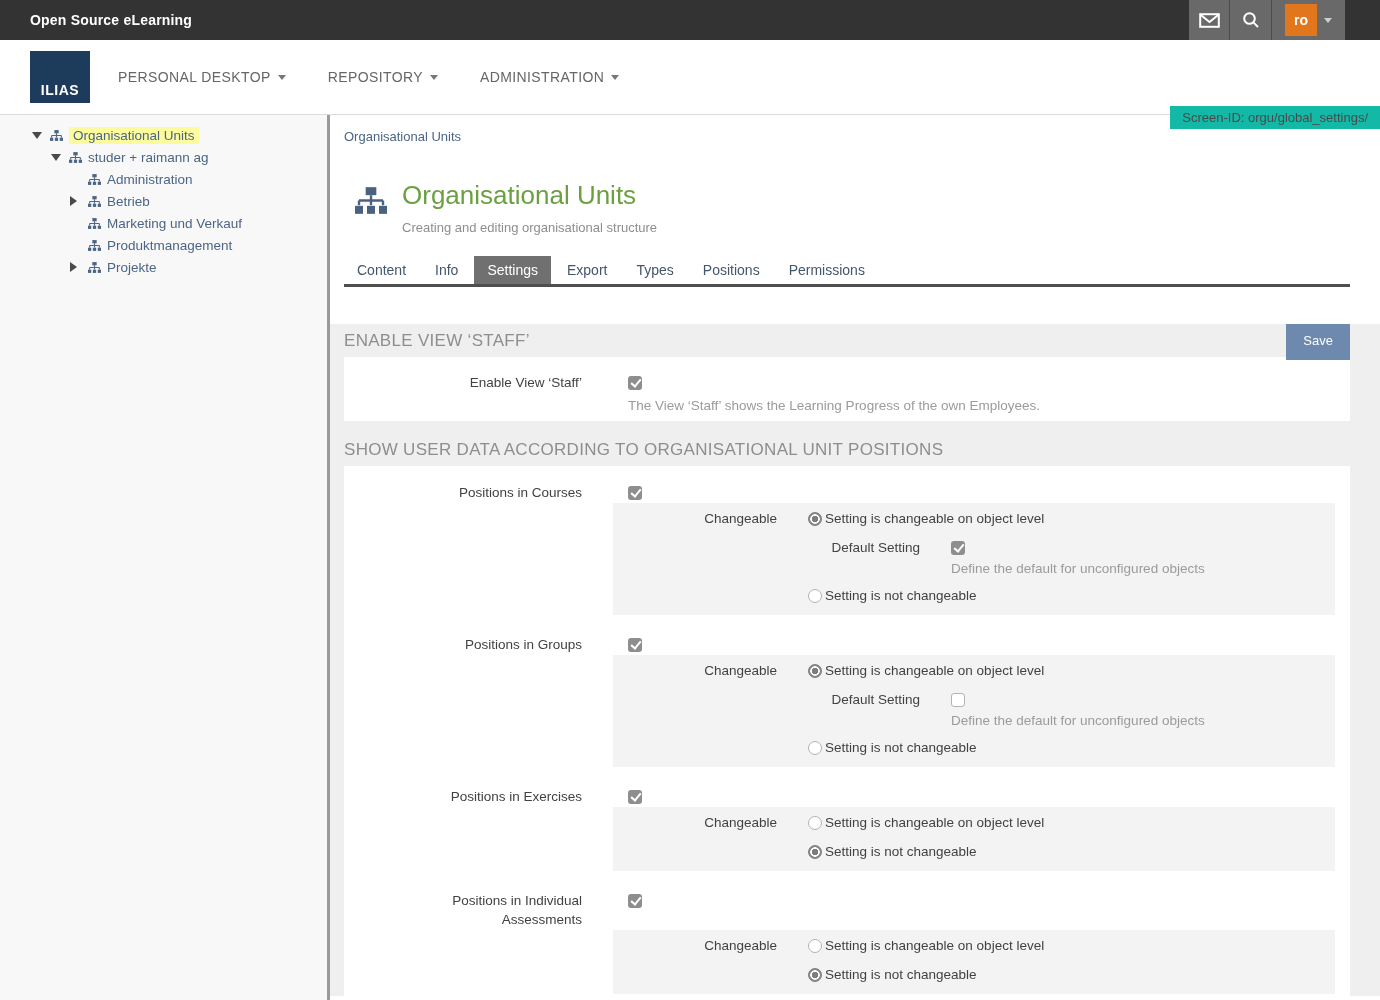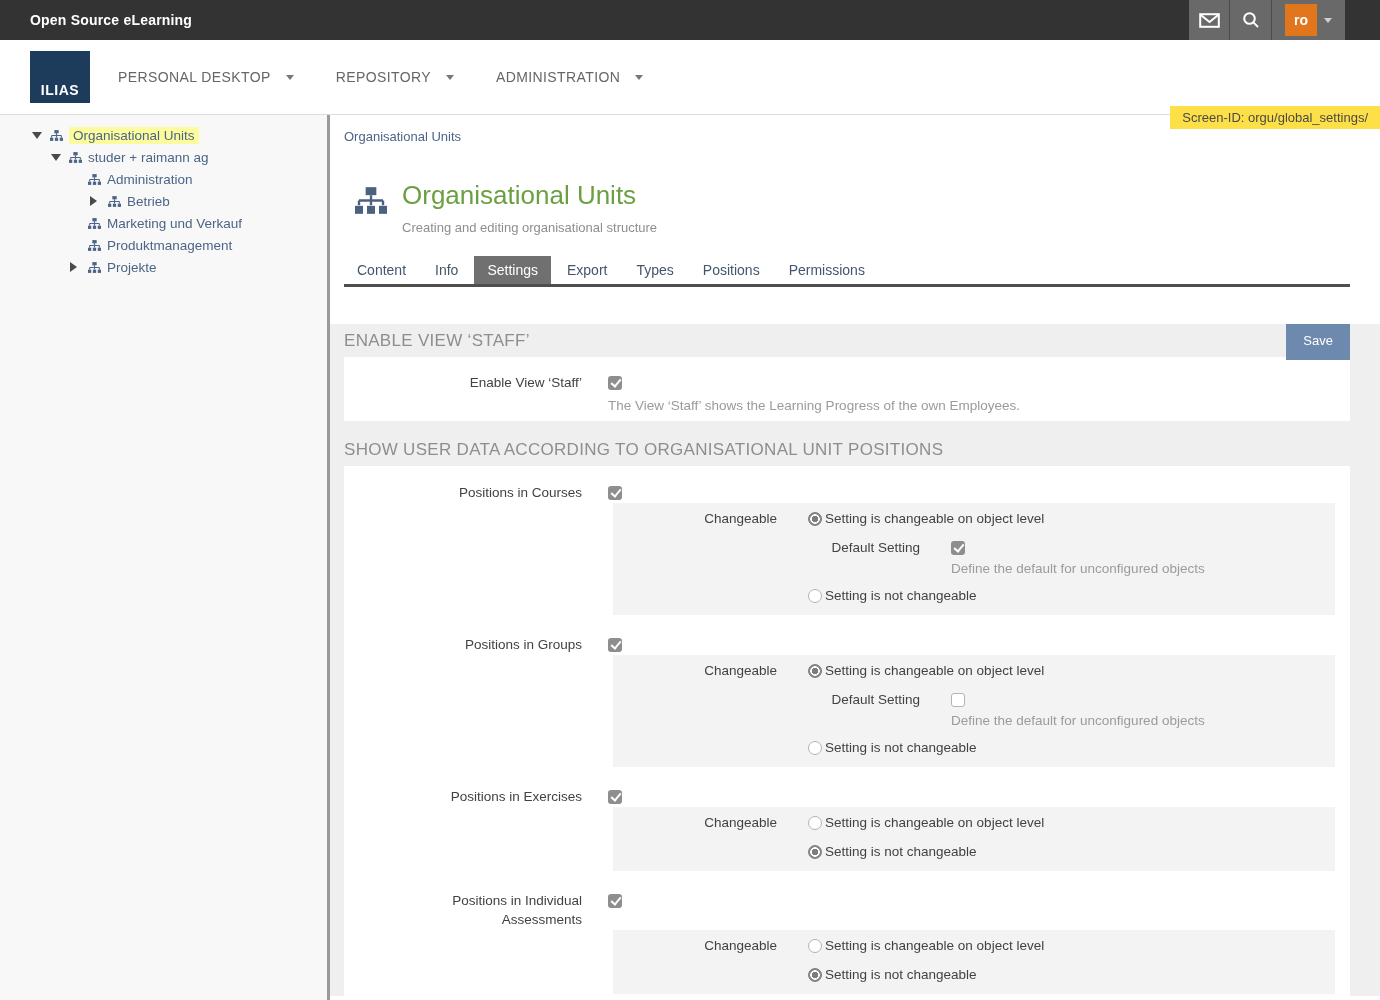--- a/index.html
+++ b/index.html
@@ -16,24 +16,24 @@
   .tb-cell:first-child { border-left:none; }
   .tb-mail { width:40px; } .tb-search { width:42px; } .tb-user { width:74px; gap:7px; }
   .avatar { width:32px; height:32px; background:#e2761d; color:#fff; font-weight:bold; font-size:14px;
             display:flex; align-items:center; justify-content:center; }
   .caret-down { width:0; height:0; border-left:4px solid transparent; border-right:4px solid transparent; border-top:5px solid #cfcfcf; }
   
   .header { height:75px; background:#fff; border-bottom:1px solid #dcdcdc; display:flex; align-items:center; }
   .logo { width:60px; height:52px; background:#1d3c5c; color:#fff; font-weight:bold; font-size:14px;
           display:flex; align-items:flex-end; justify-content:center; padding-bottom:5px; margin-left:30px; letter-spacing:.5px; }
   .nav { display:flex; margin-left:28px; gap:42px; }
-  .nav-item { color:#666; font-size:14px; display:flex; align-items:center; gap:15px; letter-spacing:.4px; cursor:pointer; }
+  .nav-item { color:#666; font-size:14px; display:flex; align-items:center; gap:7px; letter-spacing:.4px; cursor:pointer; }
   .nav-caret { width:0; height:0; border-left:4px solid transparent; border-right:4px solid transparent; border-top:5px solid #777; }
   
-  .screen-id { position:absolute; top:106px; right:0; background:#fde047; color:#4a4a4a;
+  .screen-id { position:absolute; top:106px; right:0; background:#14b8a6; color:#4a4a4a;
                font-size:13px; padding:4px 12px 4px 12px; z-index:5; }
   
   .layout { display:flex; height:885px; }
   .sidebar { width:327px; background:#f8f8f8; padding-top:9px; }
   .vdivider { width:3px; background:#9a9a9a; }
   .main { flex:1; background:#fff; position:relative; }
   
   .tree-row { display:flex; align-items:center; height:22px; font-size:13.5px; color:#4c6586; }
   .exp-slot { width:18px; display:flex; align-items:center; justify-content:flex-start; flex:none; }
   .exp-down { width:0; height:0; border-left:5px solid transparent; border-right:5px solid transparent; border-top:7px solid #4a4a4a; cursor:pointer; }
@@ -55,21 +55,21 @@
   .section-head { height:33px; display:flex; align-items:center; justify-content:space-between; }
   .section-head h2 { font-size:17px; color:#8e8e8e; font-weight:normal; margin:0; letter-spacing:.3px; }
   .btn-save { background:#6d89ad; color:#fff; border:none; font-size:13px; padding:12px 17px;
               font-family:inherit; cursor:pointer; }
   .panel { background:#fff; }
   .panel-staff { height:64px; padding-top:16px; }
   .panel-positions { padding:17px 0 13px 0; }
   .form-row { display:flex; }
   .label-col { width:238px; display:flex; justify-content:flex-end; flex:none; }
   .lbl { max-width:175px; text-align:right; font-size:13.5px; color:#424242; line-height:19px; }
-  .ctrl-col { margin-left:26px; flex:1; }
+  .ctrl-col { margin-left:46px; flex:1; }
   .desc { color:#9b9b9b; font-size:13.5px; }
   .panel-staff .desc { margin-top:7px; }
   
   .cb { display:inline-block; width:14px; height:14px; border-radius:3px; background:#8e8e8e; position:relative; cursor:pointer; vertical-align:middle; }
   .cb::after { content:""; position:absolute; left:4.5px; top:1.5px; width:4px; height:8px;
                border:solid #fff; border-width:0 2px 2px 0; transform:rotate(40deg); }
   .cb.unchecked { background:#fff; border:1px solid #b3b3b3; }
   .cb.unchecked::after { display:none; }
   .radio { display:inline-block; width:14px; height:14px; border-radius:50%; cursor:pointer; flex:none; }
   .radio.sel { background:radial-gradient(circle at 50% 50%, #7d7d7d 0 3px, #ffffff 3.5px 4.5px, #8a8a8a 5px); border:1px solid #7d7d7d; }
@@ -177,21 +177,21 @@
             <svg width="13" height="11" viewBox="0 0 12 10">
               <rect x="4" y="0" width="4" height="3" fill="currentColor"></rect>
               <path d="M6 3 V5 M1.5 5 H10.5 M1.5 5 V6.8 M6 5 V6.8 M10.5 5 V6.8" stroke="currentColor" fill="none" stroke-width="1"></path>
               <rect x="0" y="7" width="3" height="3" fill="currentColor"></rect>
               <rect x="4.5" y="7" width="3" height="3" fill="currentColor"></rect>
               <rect x="9" y="7" width="3" height="3" fill="currentColor"></rect>
             </svg>
           </span>
           <span class="tree-label">Administration</span>
         </div>
-        <div class="tree-row" style="padding-left: 90px;">
+        <div class="tree-row" style="padding-left: 70px;">
           <span class="exp-slot">
             <span class="exp-right"></span>
           </span>
           <span class="tree-icon">
             <svg width="13" height="11" viewBox="0 0 12 10">
               <rect x="4" y="0" width="4" height="3" fill="currentColor"></rect>
               <path d="M6 3 V5 M1.5 5 H10.5 M1.5 5 V6.8 M6 5 V6.8 M10.5 5 V6.8" stroke="currentColor" fill="none" stroke-width="1"></path>
               <rect x="0" y="7" width="3" height="3" fill="currentColor"></rect>
               <rect x="4.5" y="7" width="3" height="3" fill="currentColor"></rect>
               <rect x="9" y="7" width="3" height="3" fill="currentColor"></rect>

